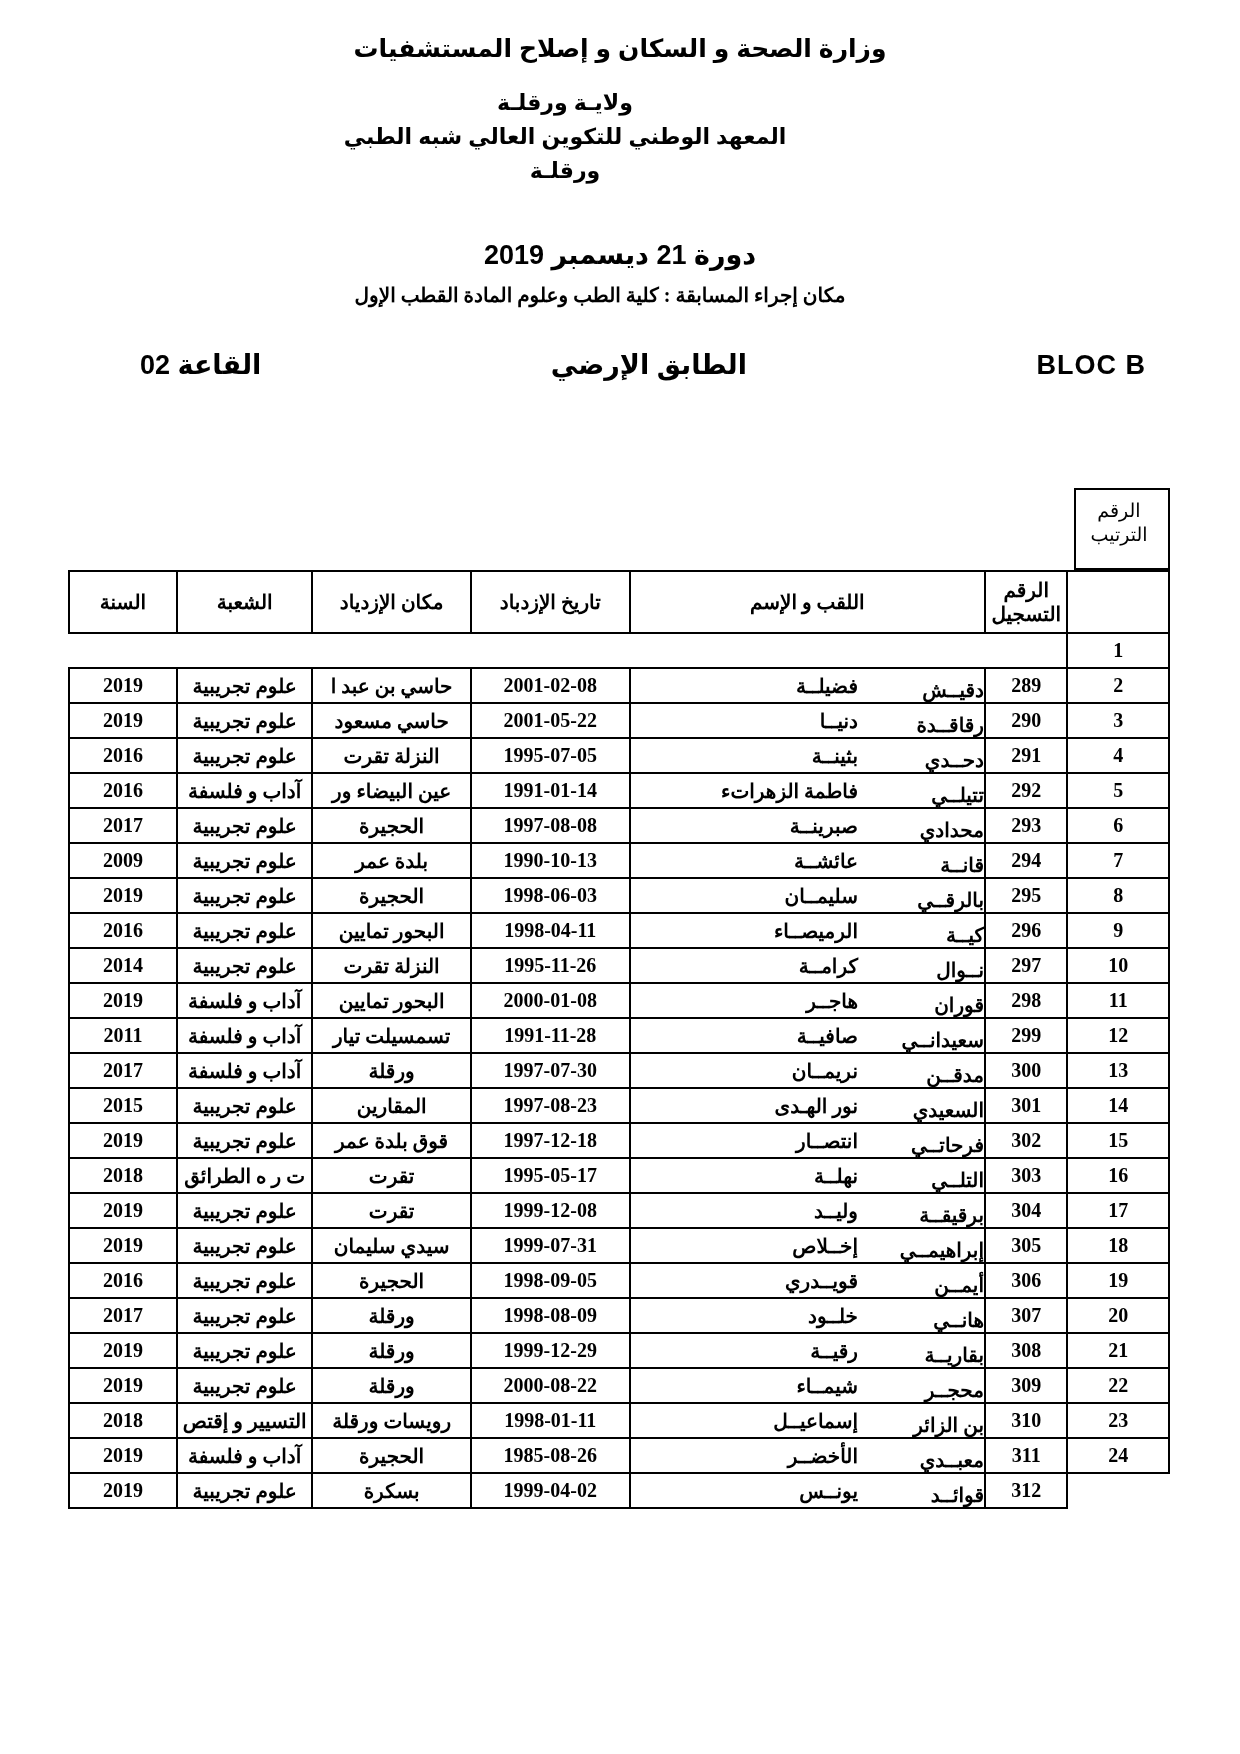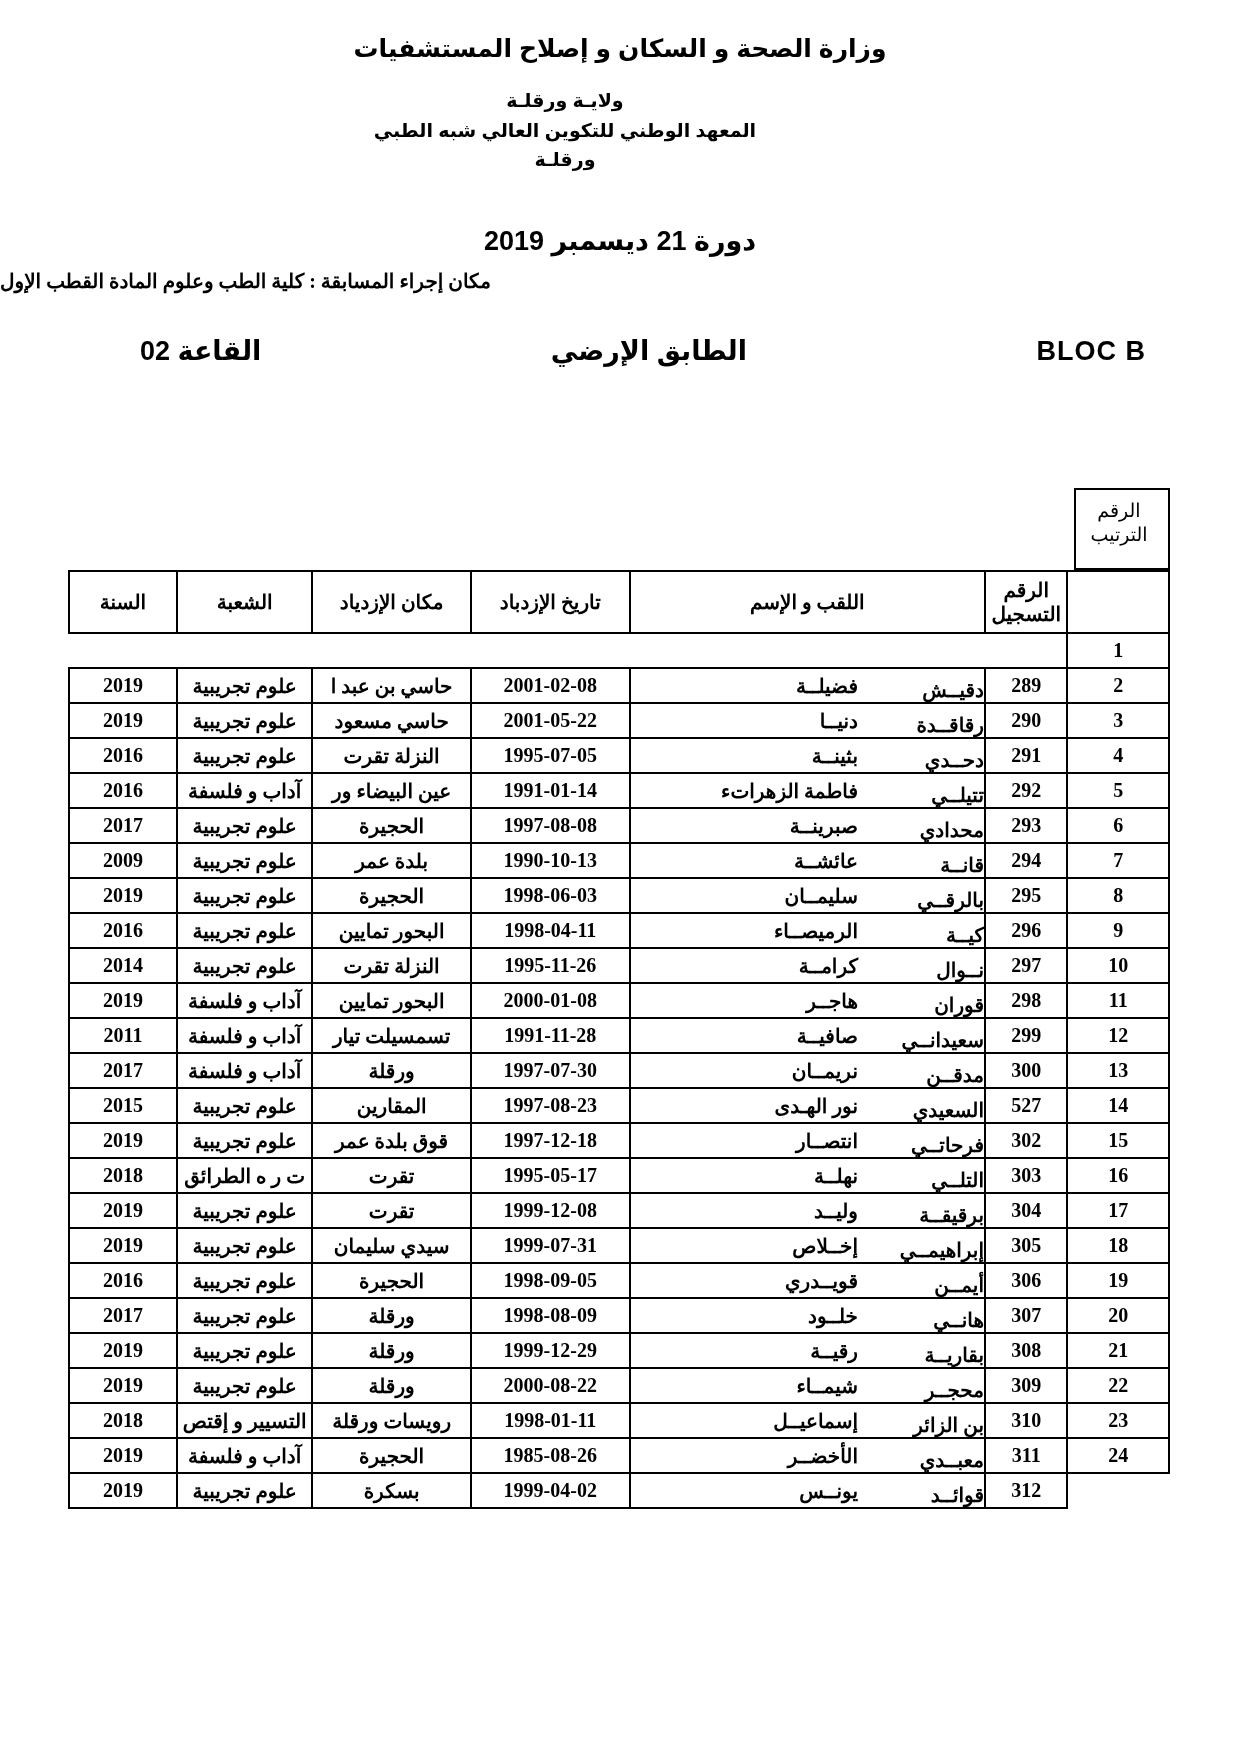--- a/index.html
+++ b/index.html
@@ -42,21 +42,21 @@
   }
 
   .institute-block {
     text-align: center;
     margin-top: 20px;
     font-family: "Liberation Sans", "DejaVu Sans", sans-serif;
     font-weight: bold;
     padding-right: 110px;
   }
   .institute-block div {
-    font-size: 19px;
+    font-size: 22px;
     line-height: 1.55;
   }
 
   .title-block {
     text-align: center;
     margin-top: 46px;
     font-family: "Liberation Sans", "DejaVu Sans", sans-serif;
     font-weight: bold;
   }
   .list-title {
@@ -70,21 +70,21 @@
   .session-title {
     font-size: 27px;
     line-height: 1.5;
     margin-top: 16px;
   }
   .place-line {
     font-size: 20px;
     margin-top: 8px;
     font-family: "Liberation Serif", "DejaVu Serif", serif;
     font-weight: bold;
-    text-align: left;
+    text-align: center;
     padding-right: 40px;
   }
 
   
   .bloc-row {
     display: flex;
     align-items: baseline;
     margin-top: 42px;
     padding: 0 94px 0 140px;
     font-family: "Liberation Sans", "DejaVu Sans", sans-serif;
@@ -427,21 +427,21 @@
                 <span class="firstname">نريمــان</span>
               </div>
             </td>
             <td class="date-cell">1997-07-30</td>
             <td class="place-cell">ورقلة</td>
             <td class="branch-cell">آداب و فلسفة</td>
             <td class="year-cell">2017</td>
           </tr>
           <tr>
             <td class="rank-cell">14</td>
-            <td class="reg-cell">527</td>
+            <td class="reg-cell">301</td>
             <td class="name-cell">
               <div class="name-inner">
                 <span class="surname">السعيدي</span>
                 <span class="firstname">نور الهـدى</span>
               </div>
             </td>
             <td class="date-cell">1997-08-23</td>
             <td class="place-cell">المقارين</td>
             <td class="branch-cell">علوم تجريبية</td>
             <td class="year-cell">2015</td>

